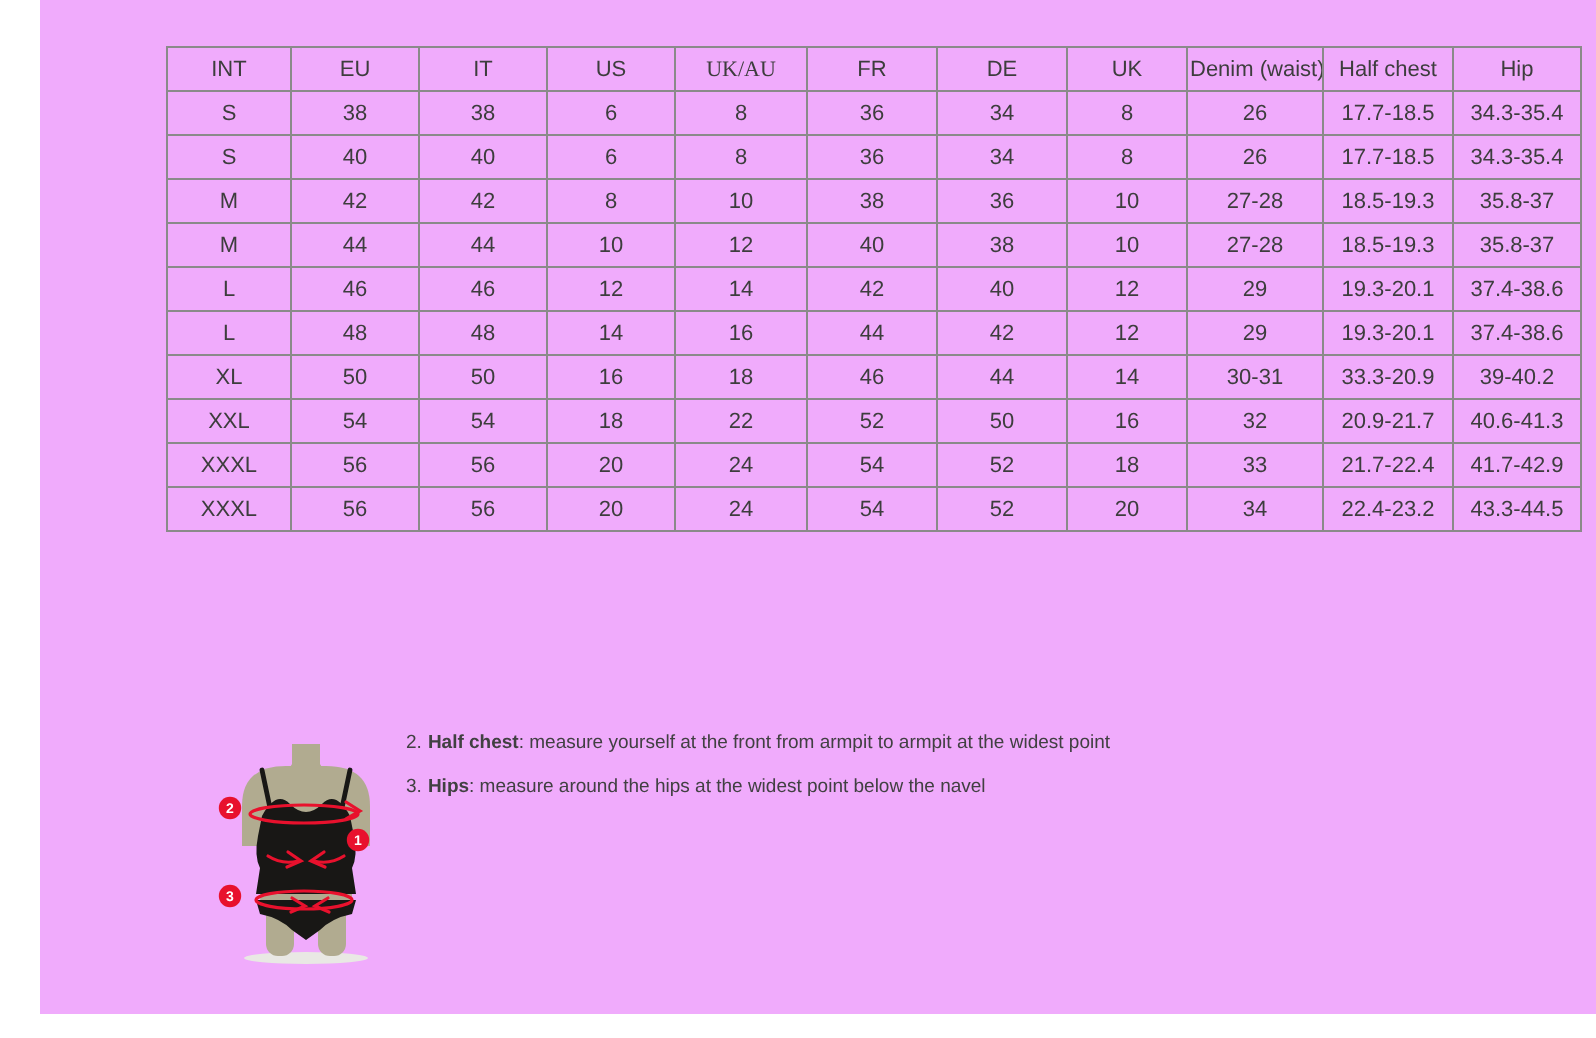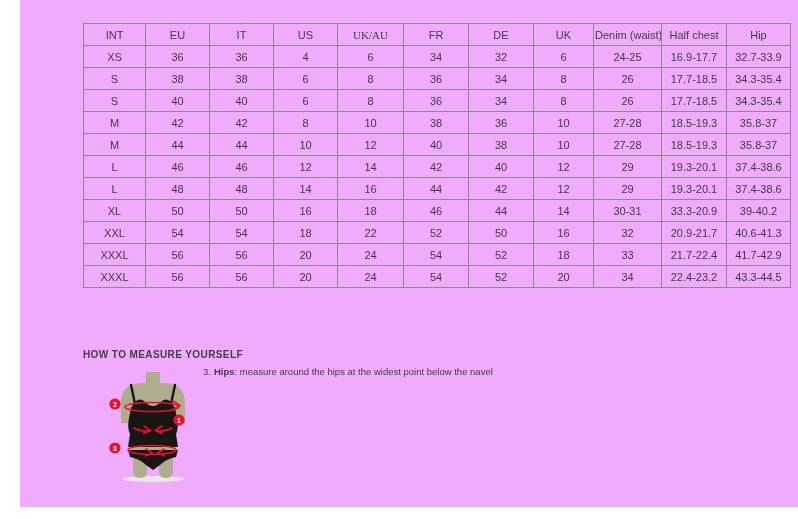--- a/index.html
+++ b/index.html
@@ -53,33 +53,20 @@
           <th style="width: 62px;">FR</th>
           <th style="width: 62px;">DE</th>
           <th style="width: 57px;">UK</th>
           <th style="width: 65px;">Denim (waist)</th>
           <th style="width: 62px;">Half chest</th>
           <th style="width: 61px;">Hip</th>
         </tr>
       </thead>
     <tbody>
         <tr>
-          <td>XS</td>
-          <td>36</td>
-          <td>36</td>
-          <td>4</td>
-          <td>6</td>
-          <td>34</td>
-          <td>32</td>
-          <td>6</td>
-          <td>24-25</td>
-          <td>16.9-17.7</td>
-          <td>32.7-33.9</td>
-        </tr>
-        <tr>
           <td>S</td>
           <td>38</td>
           <td>38</td>
           <td>6</td>
           <td>8</td>
           <td>36</td>
           <td>34</td>
           <td>8</td>
           <td>26</td>
           <td>17.7-18.5</td>
@@ -198,23 +185,23 @@
           <td>54</td>
           <td>52</td>
           <td>20</td>
           <td>34</td>
           <td>22.4-23.2</td>
           <td>43.3-44.5</td>
         </tr>
       </tbody>
   </table>
 
-  <div class="measure-heading">HOW TO MEASURE YOURSELF</div>
 
   <ol class="instructions">
+      <li><span class="num">2.</span><span class="lbl">Half chest</span><span>: measure yourself at the front from armpit to armpit at the widest point</span></li>
       <li><span class="num">3.</span><span class="lbl">Hips</span><span>: measure around the hips at the widest point below the navel</span></li>
     </ol>
 
   <div class="figure-wrap">
     <svg width="100" height="112" viewBox="0 0 100 112">
 
       <ellipse cx="48" cy="108" rx="31" ry="3" fill="#e9e8e4"></ellipse>
 
       <g fill="#b1ab90">
         <path d="M41,1 h14 v10 l3,5 h-20 l3,-5 z"></path>

